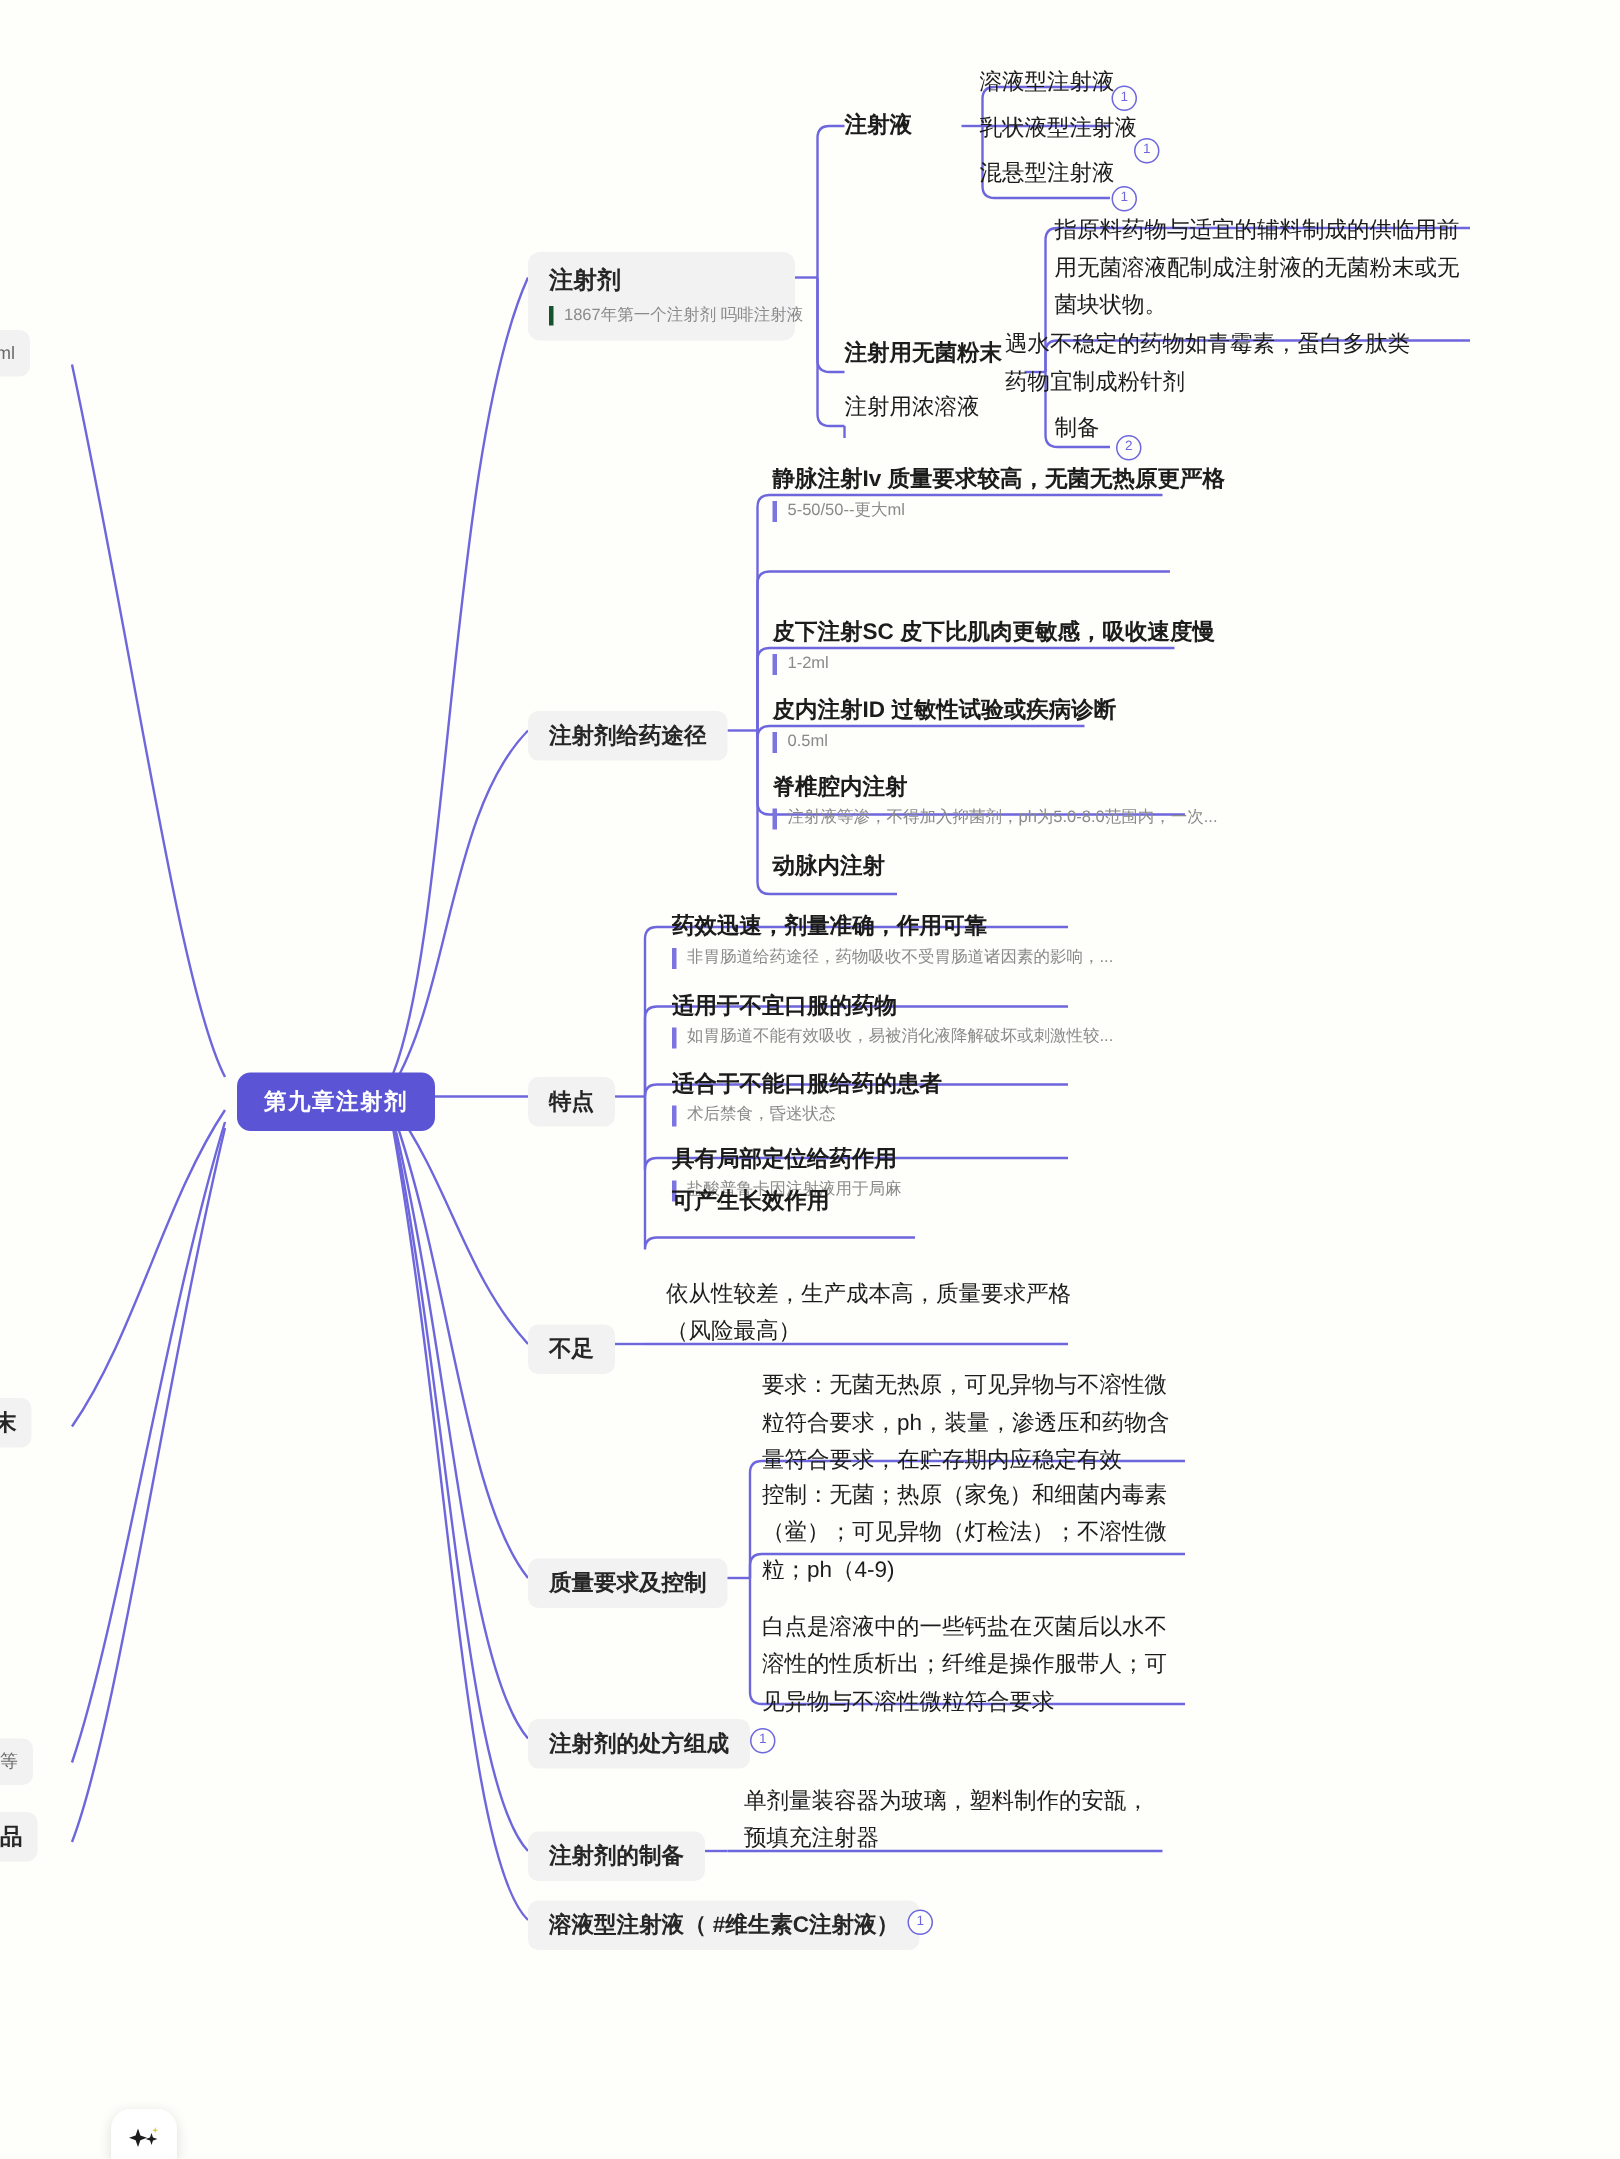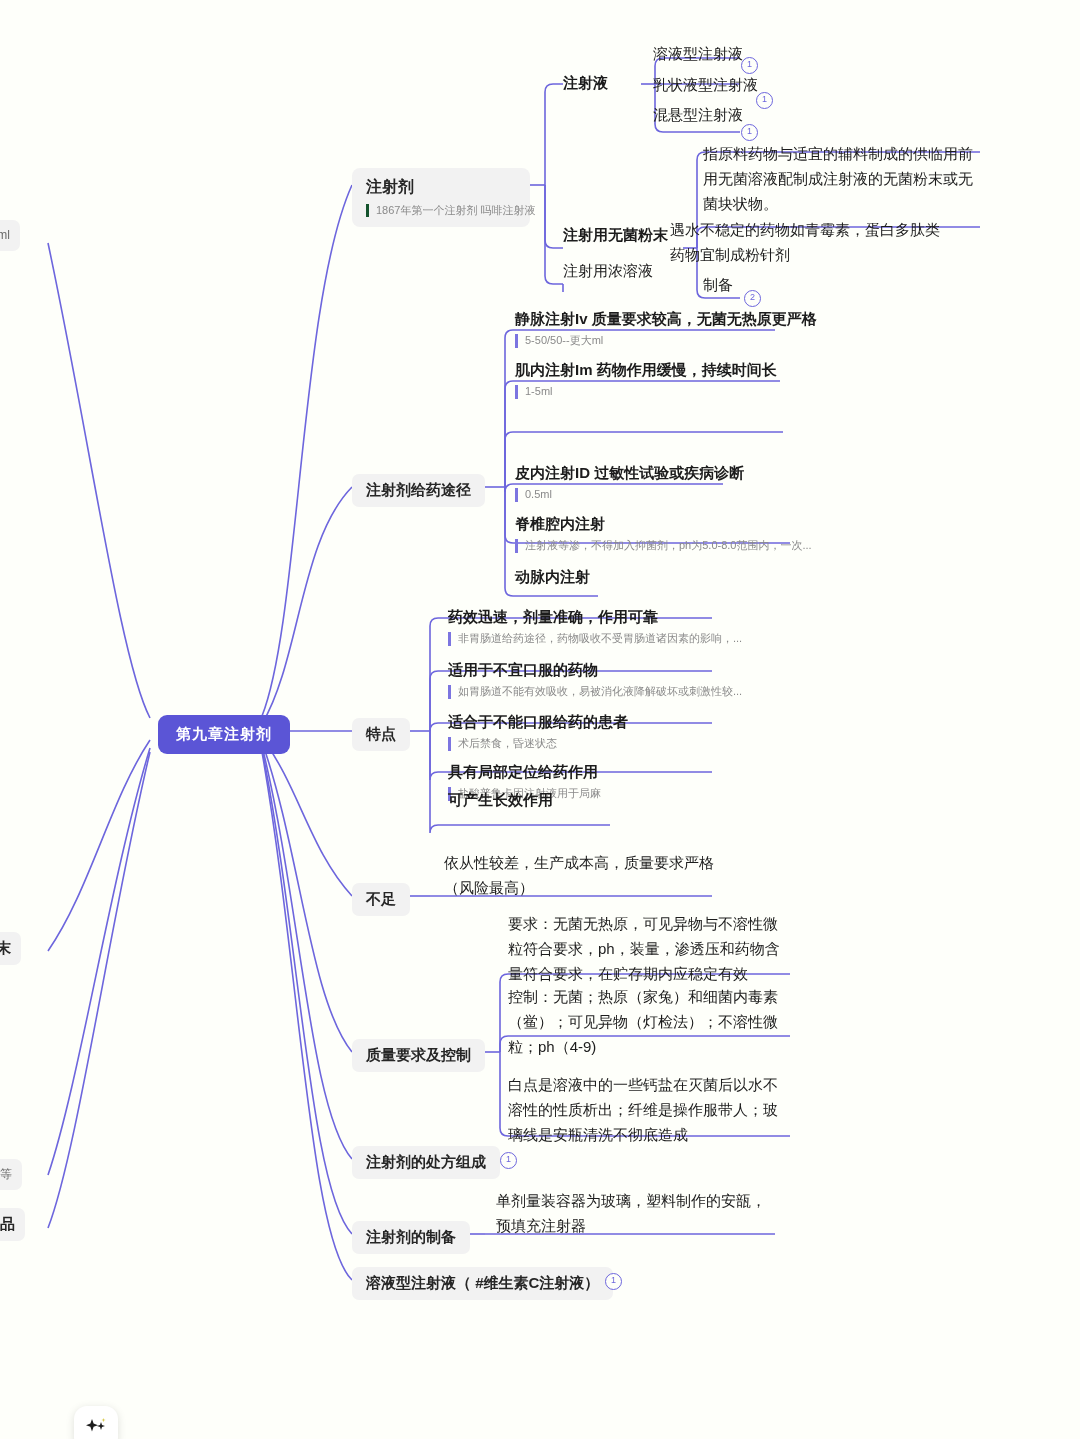--- a/index.html
+++ b/index.html
@@ -167,23 +167,23 @@
   <div class="badge" style="left:744px;top:290px;">2</div>
 
   <div class="node plain" style="left:563px;top:262px;">注射用浓溶液</div>
 
   <div class="node pill" style="left:352px;top:474px;">注射剂给药途径</div>
 
   <div class="node leafwrap" style="left:515px;top:310px;">
     <div class="title">静脉注射Iv 质量要求较高，无菌无热原更严格</div>
     <div class="note">5-50/50--更大ml</div>
   </div>
-  <div class="node leafwrap" style="left:515px;top:361px;">
-    <div class="title">肌内注射Im 药物作用缓慢，持续时间长</div>
-    <div class="note">1-5ml</div>
+  <div class="node leafwrap" style="left:515px;top:412px;">
+    <div class="title">皮下注射SC 皮下比肌肉更敏感，吸收速度慢</div>
+    <div class="note">1-2ml</div>
   </div>
   <div class="node leafwrap" style="left:515px;top:464px;">
     <div class="title">皮内注射ID 过敏性试验或疾病诊断</div>
     <div class="note">0.5ml</div>
   </div>
   <div class="node leafwrap" style="left:515px;top:515px;">
     <div class="title">脊椎腔内注射</div>
     <div class="note">注射液等渗，不得加入抑菌剂，ph为5.0-8.0范围内，一次...</div>
   </div>
   <div class="node plain bold" style="left:515px;top:568px;text-align:center;">动脉内注射</div>
@@ -208,21 +208,21 @@
   </div>
   <div class="node plain bold" style="left:448px;top:791px;">可产生长效作用</div>
 
   <div class="node pill" style="left:352px;top:883px;">不足</div>
   <div class="node wrapnode" style="left:444px;top:851px;width:272px;">依从性较差，生产成本高，质量要求严格（风险最高）</div>
 
   <div class="node pill" style="left:352px;top:1039px;">质量要求及控制</div>
 
   <div class="node wrapnode" style="left:508px;top:912px;width:280px;">要求：无菌无热原，可见异物与不溶性微粒符合要求，ph，装量，渗透压和药物含量符合要求，在贮存期内应稳定有效</div>
   <div class="node wrapnode" style="left:508px;top:985px;width:280px;">控制：无菌；热原（家兔）和细菌内毒素（鲎）；可见异物（灯检法）；不溶性微粒；ph（4-9)</div>
-  <div class="node wrapnode" style="left:508px;top:1073px;width:280px;">白点是溶液中的一些钙盐在灭菌后以水不溶性的性质析出；纤维是操作服带人；玻璃线是安瓶清洗不彻底造成</div>
+  <div class="node wrapnode" style="left:508px;top:1073px;width:280px;">白点是溶液中的一些钙盐在灭菌后以水不溶性的性质析出；纤维是操作服带人；可见异物与不溶性微粒符合要求</div>
 
   <div class="node pill" style="left:352px;top:1146px;">注射剂的处方组成</div>
   <div class="badge" style="left:500px;top:1152px;">1</div>
 
   <div class="node pill" style="left:352px;top:1221px;">注射剂的制备</div>
   <div class="node pill" style="left:352px;top:1267px;">溶液型注射液（ #维生素C注射液）</div>
 
   <div class="node wrapnode" style="left:496px;top:1189px;width:280px;">单剂量装容器为玻璃，塑料制作的安瓿，预填充注射器</div>
   <div class="badge" style="left:605px;top:1273px;">1</div>
 

